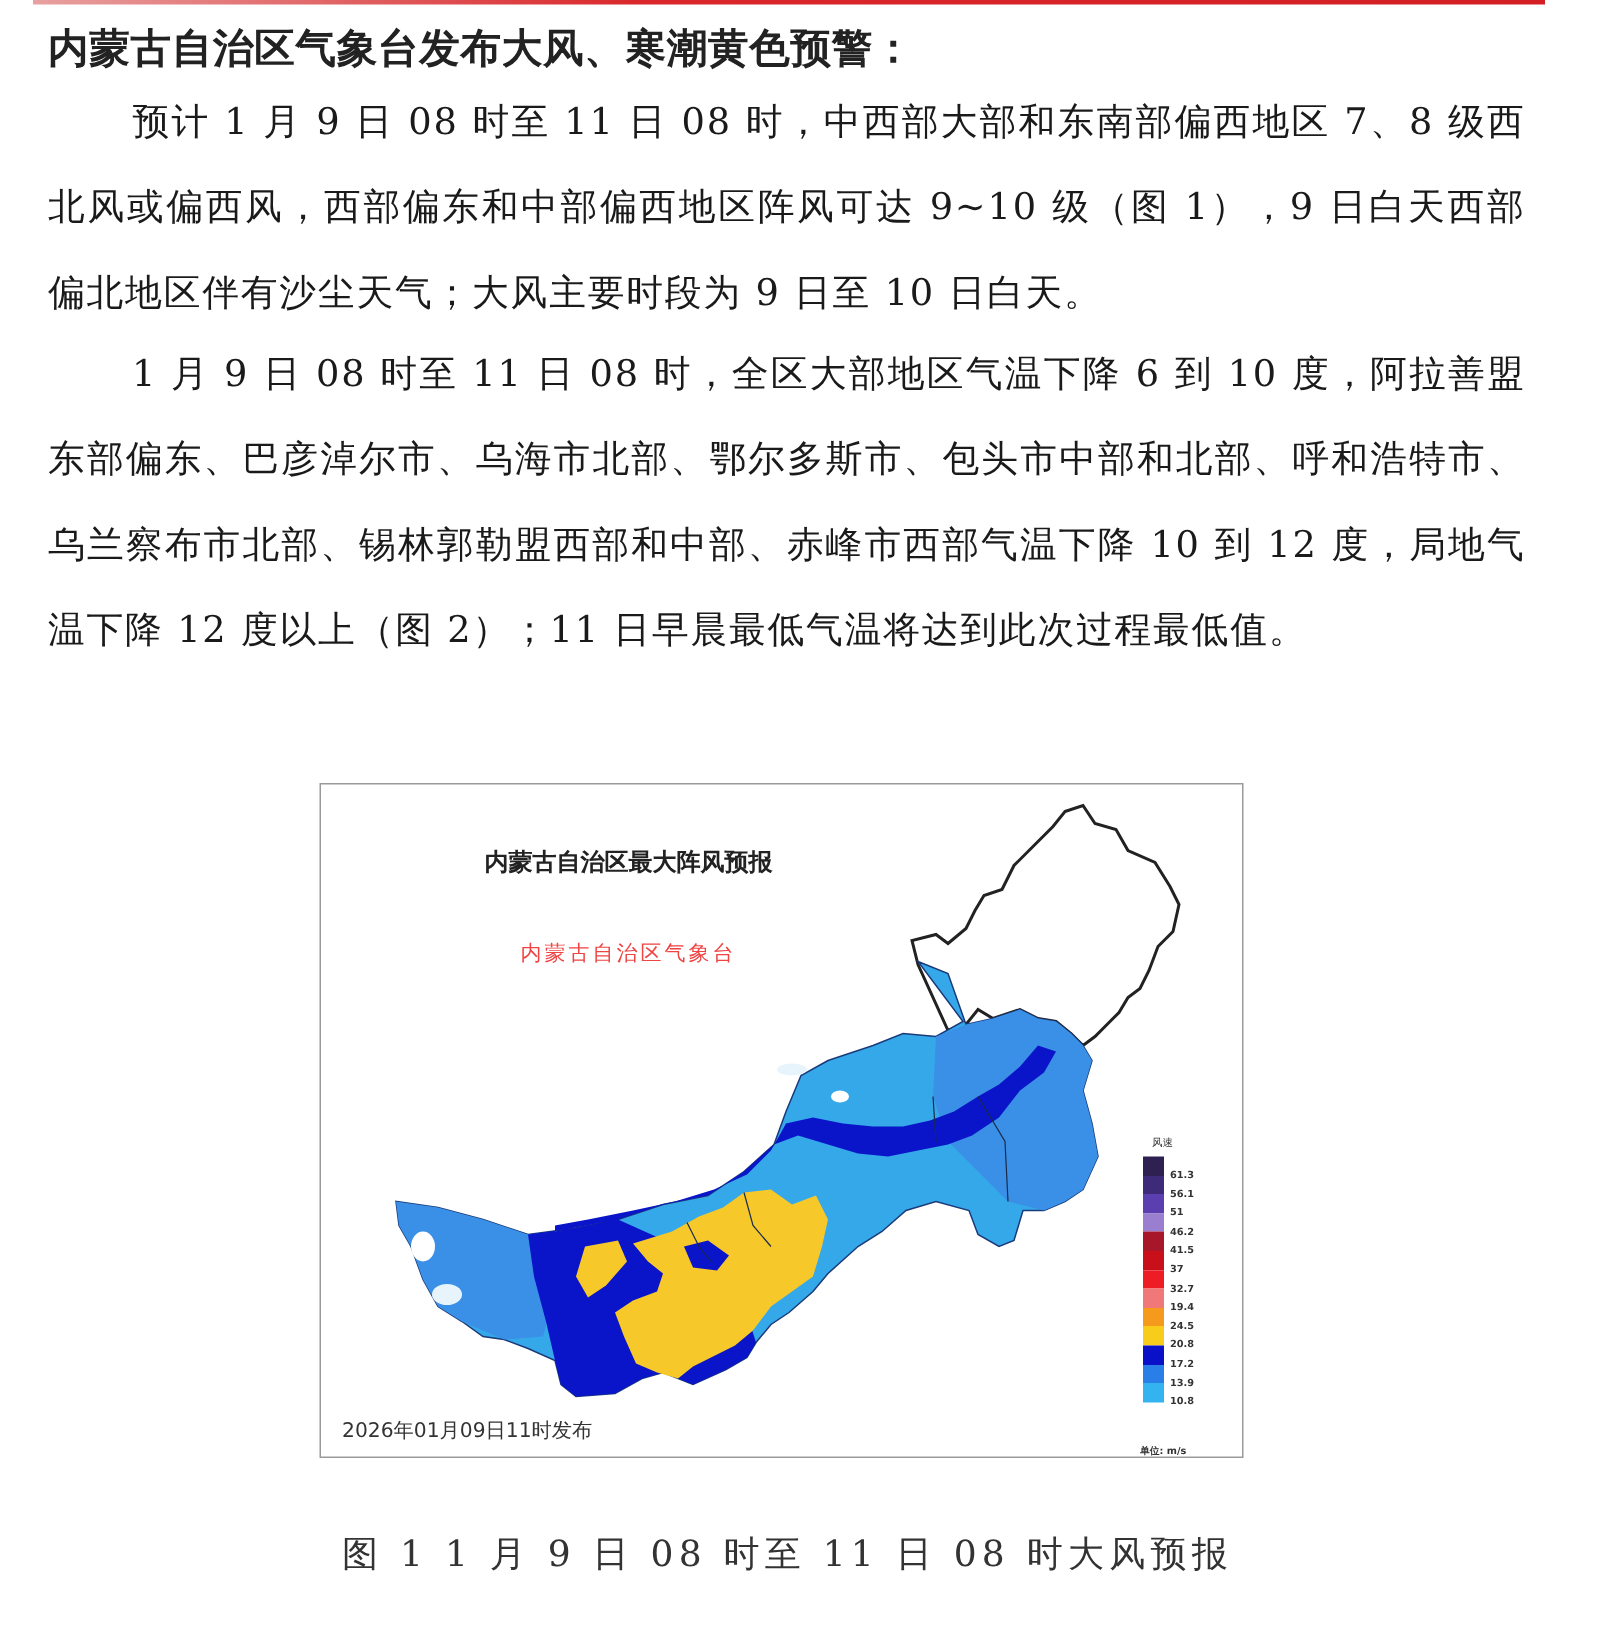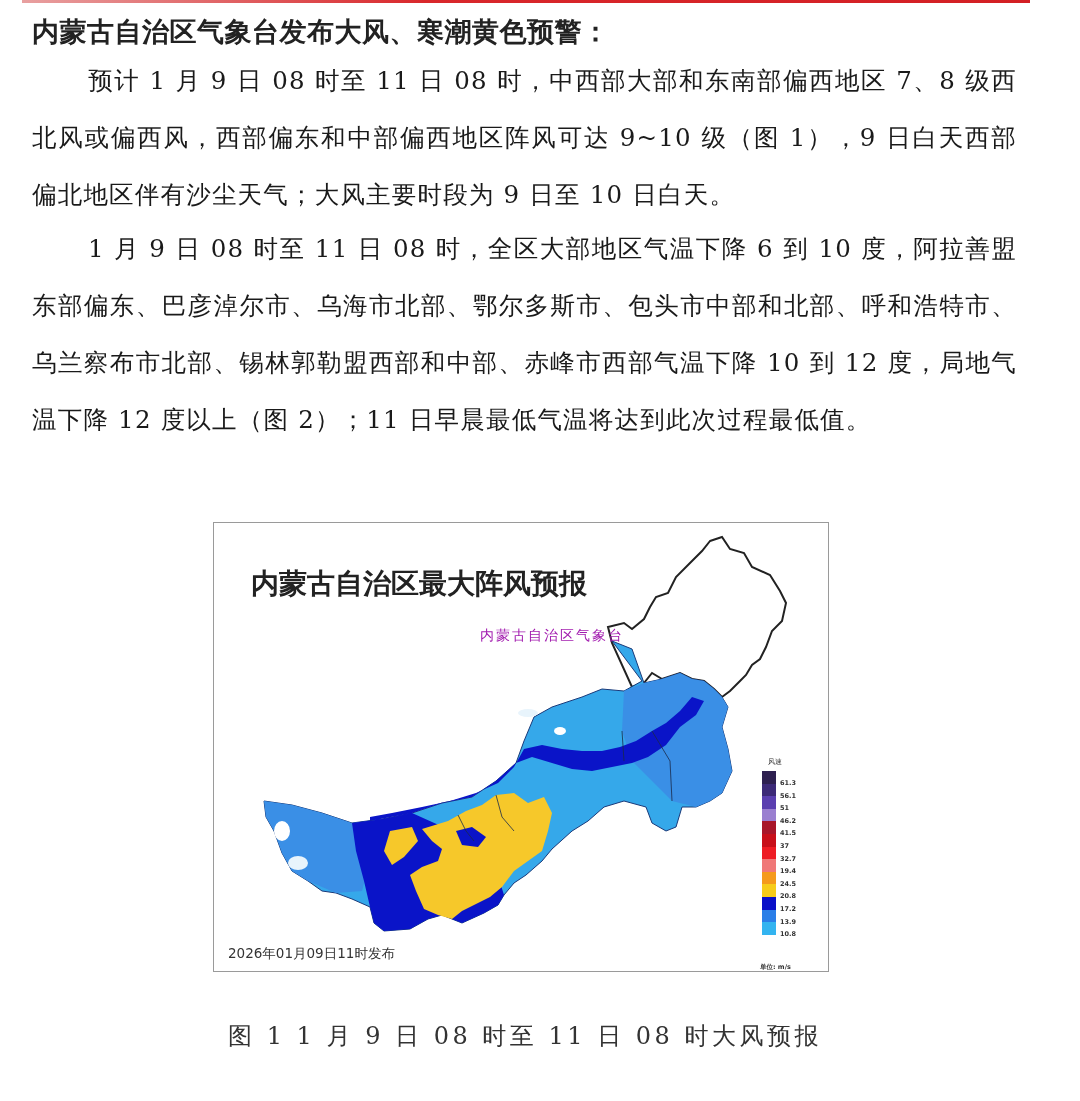--- a/index.html
+++ b/index.html
@@ -5,23 +5,23 @@
   html, body { margin:0; padding:0; background:#ffffff; }
   body { width:1080px; height:1101px; position:relative; overflow:hidden; font-family:"DejaVu Serif","Liberation Serif",serif; color:#1a1a1a; }
   .topbar { position:absolute; left:22px; top:0; width:1008px; height:3px; background:linear-gradient(90deg,#e8a0a0,#d9272b 40%,#d31f24); }
   .headline { position:absolute; left:32px; top:14px; font-family:"DejaVu Sans","Liberation Sans",sans-serif; font-size:27px; font-weight:bold; color:#222; letter-spacing:0.5px; }
   .para { position:absolute; left:32px; width:985px; font-size:24.5px; line-height:57px; letter-spacing:1.2px; text-align:justify; text-align-last:left; }
   .para .indent { display:inline-block; width:56px; }
   .p1 { top:52px; }
   .p2 { top:220px; }
 
   .figure { position:absolute; left:213px; top:522px; width:614px; height:448px; border:1.5px solid #9a9a9a; background:#fff; overflow:hidden; }
-  .fig-title { position:absolute; left:0; width:410px; top:42px; text-align:center; font-family:"DejaVu Sans","Liberation Sans",sans-serif; font-weight:bold; font-size:28px; color:#222; }
+  .fig-title { position:absolute; left:0; width:410px; top:42px; text-align:center; font-family:"DejaVu Sans","Liberation Sans",sans-serif; font-weight:bold; font-size:16px; color:#222; }
   .fig-range { position:absolute; left:0; width:410px; top:76px; text-align:center; font-family:"DejaVu Sans","Liberation Sans",sans-serif; font-size:14px; color:#333; }
-  .fig-org { position:absolute; left:0; width:410px; top:104px; text-align:right; font-size:14px; color:#a21caf; letter-spacing:2px; }
+  .fig-org { position:absolute; left:0; width:410px; top:104px; text-align:center; font-size:14px; color:#ef4444; letter-spacing:2px; }
   .fig-issued { position:absolute; left:14px; top:422px; font-family:"DejaVu Sans","Liberation Sans",sans-serif; font-size:13.5px; color:#333; }
   .map { position:absolute; left:38px; top:8px; width:540px; height:420px; }
 
   .legend { position:absolute; left:546px; top:234px; width:60px; }
   .legend-title { font-family:"DejaVu Sans","Liberation Sans",sans-serif; font-size:7px; font-weight:normal; color:#333; margin-left:8px; margin-bottom:4px; }
   .legend-body { position:relative; }
   .swatches { position:absolute; left:2px; top:0; width:14px; }
   .swatch { width:14px; height:12.6px; }
   .ticks { position:absolute; left:20px; top:6px; }
   .tick { height:12.6px; font-family:"DejaVu Sans","Liberation Sans",sans-serif; font-size:6.5px; font-weight:bold; color:#333; line-height:12.6px; }

